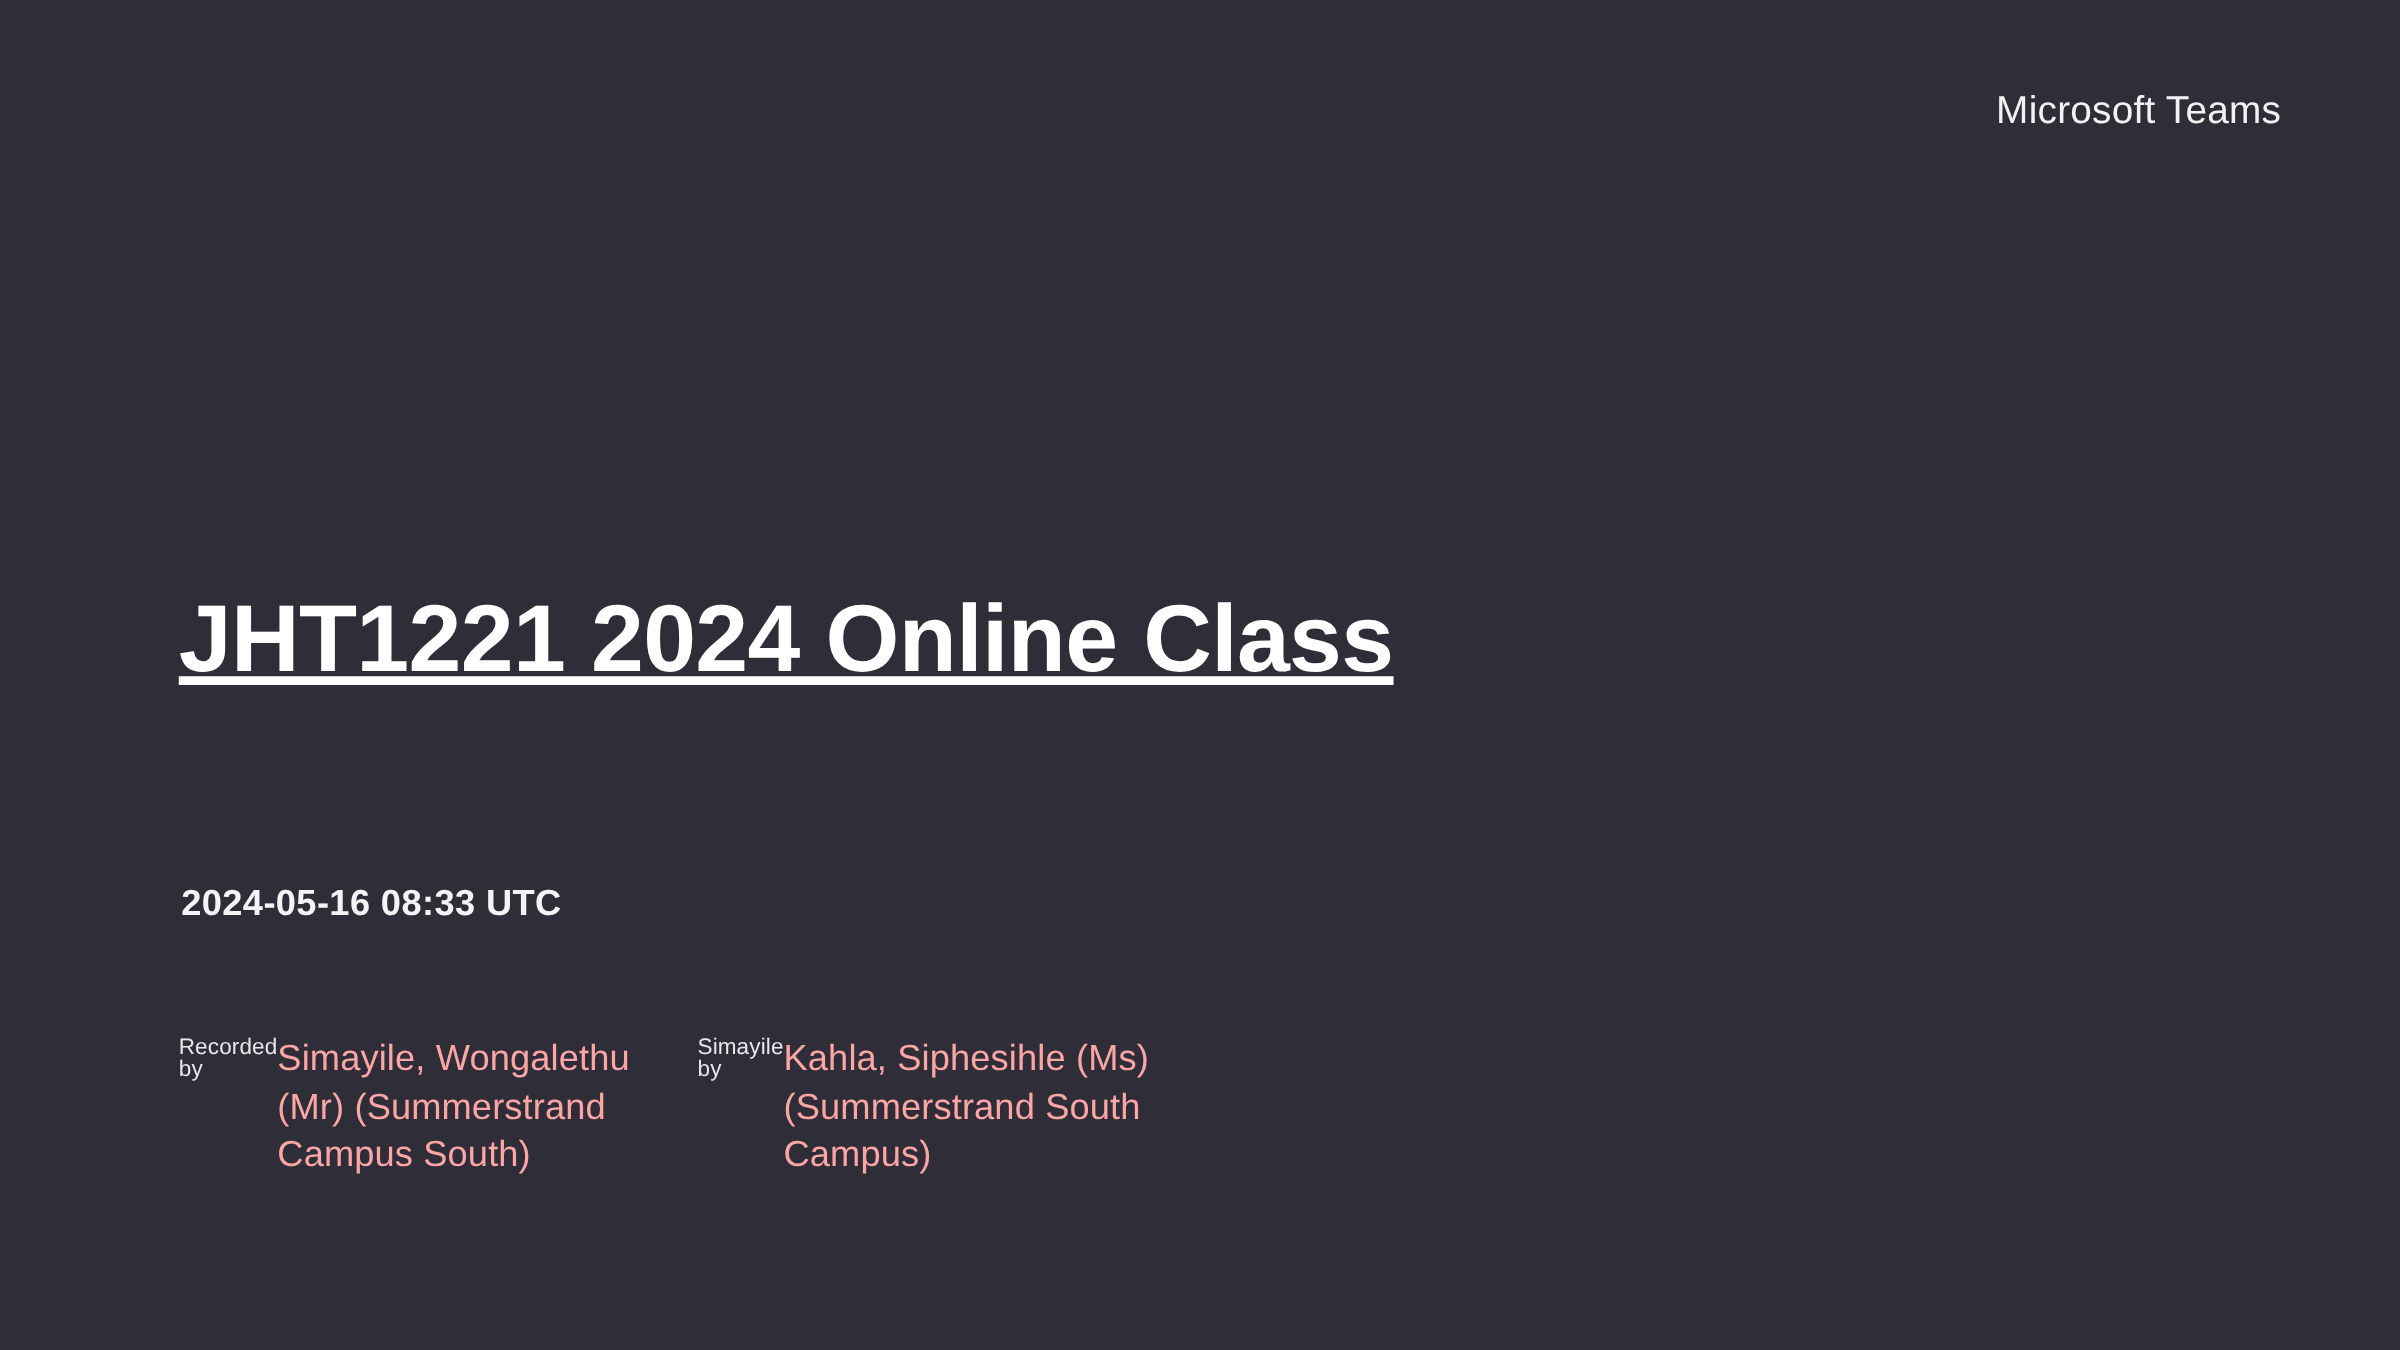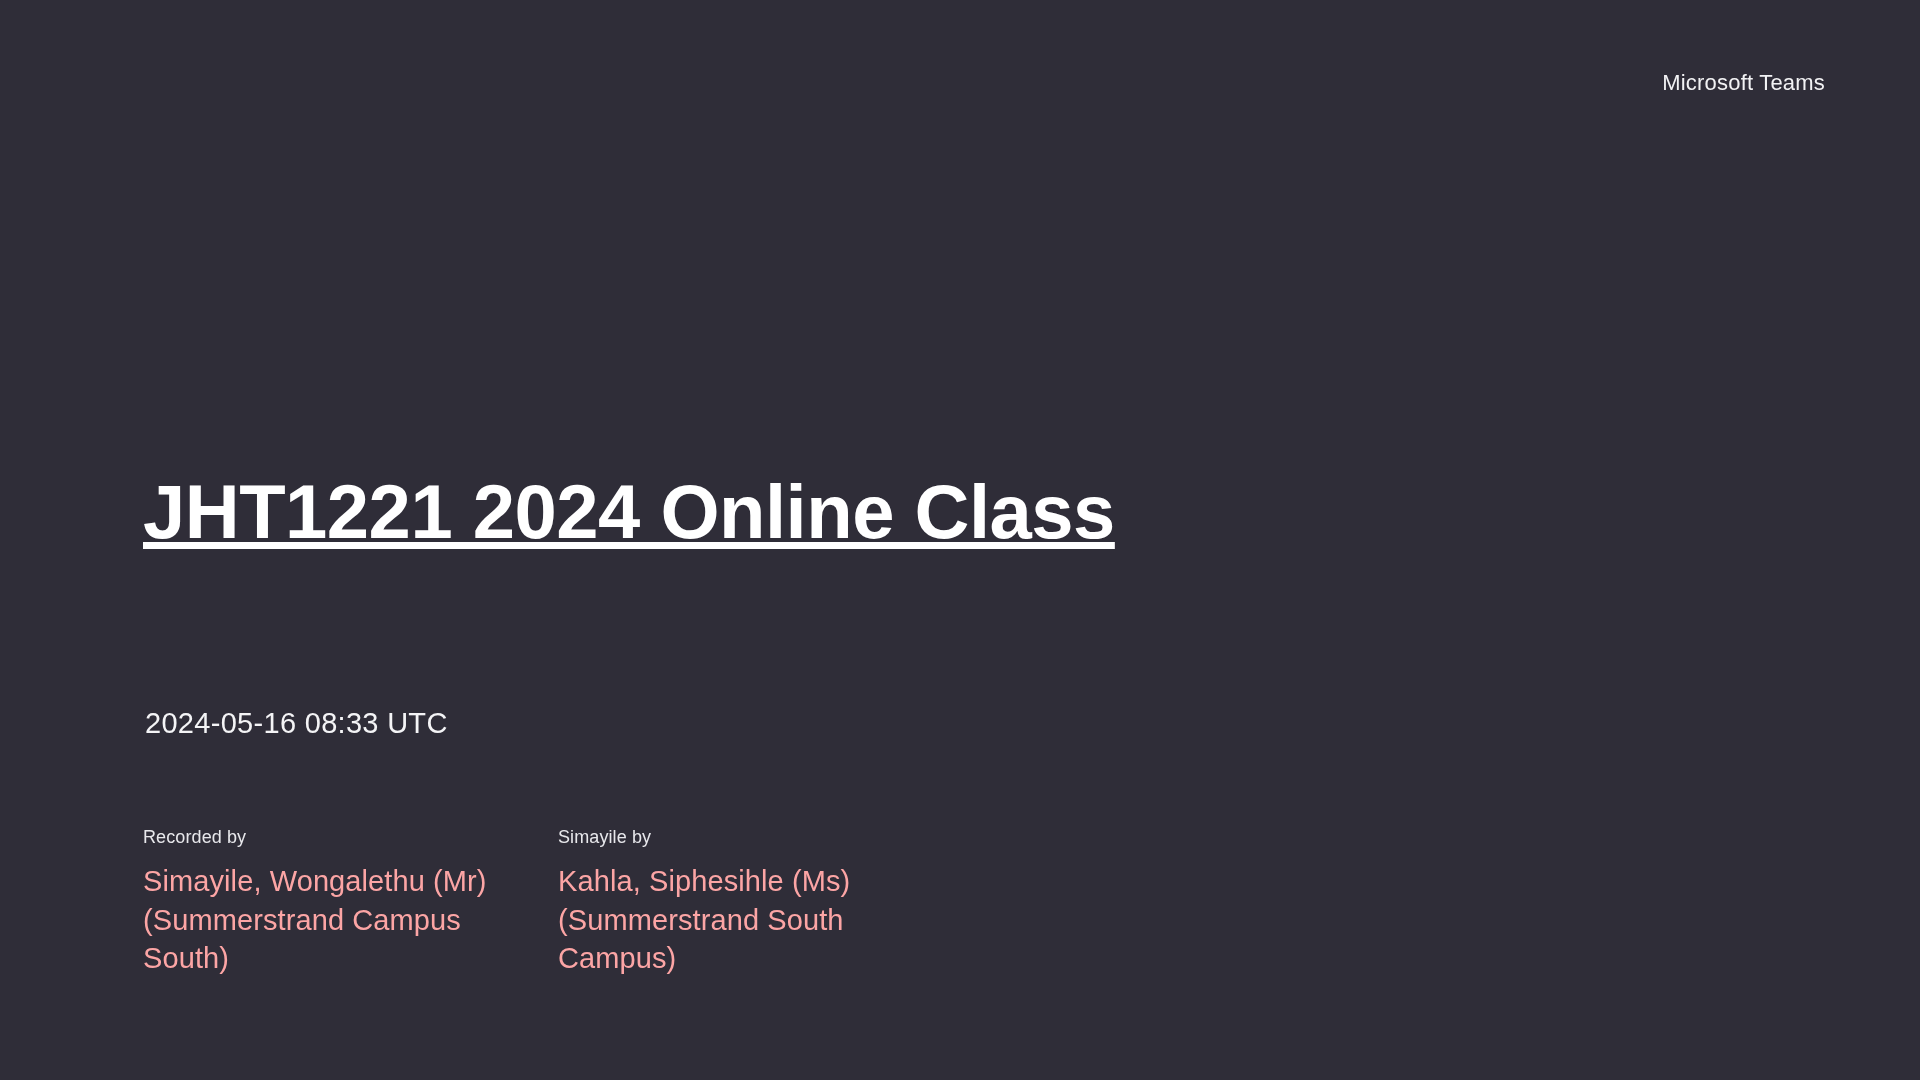--- a/index.html
+++ b/index.html
@@ -21,21 +21,21 @@
     width: 1920px;
     height: 1080px;
     background: #2f2d38;
   }
 
   
   .brand {
     position: absolute;
     top: 72px;
     right: 95px;
-    font-size: 22px;
+    font-size: 31px;
     font-weight: 400;
     letter-spacing: 0.2px;
     color: #f2f2f4;
     line-height: 1;
     white-space: nowrap;
     text-align: right;
   }
 
   
   .title {
@@ -50,40 +50,39 @@
     white-space: nowrap;
     text-decoration: underline;
   }
 
   
   .timestamp {
     position: absolute;
     left: 145px;
     top: 709px;
     font-size: 29px;
-    font-weight: 400;
+    font-weight: 700;
     letter-spacing: 0.3px;
     color: #f4f4f6;
     line-height: 1;
     white-space: nowrap;
   }
 
   
   .credits {
     position: absolute;
     left: 143px;
     top: 828px;
     display: flex;
     flex-direction: row;
     align-items: flex-start;
   }
   .credit-col {
     width: 415px;
     display: flex;
-    flex-direction: column;
   }
   .credit-label {
     font-size: 18px;
     font-weight: 400;
     color: #e8e8ec;
     line-height: 1;
     margin-bottom: 16px;
     letter-spacing: 0.1px;
   }
   .credit-name {

